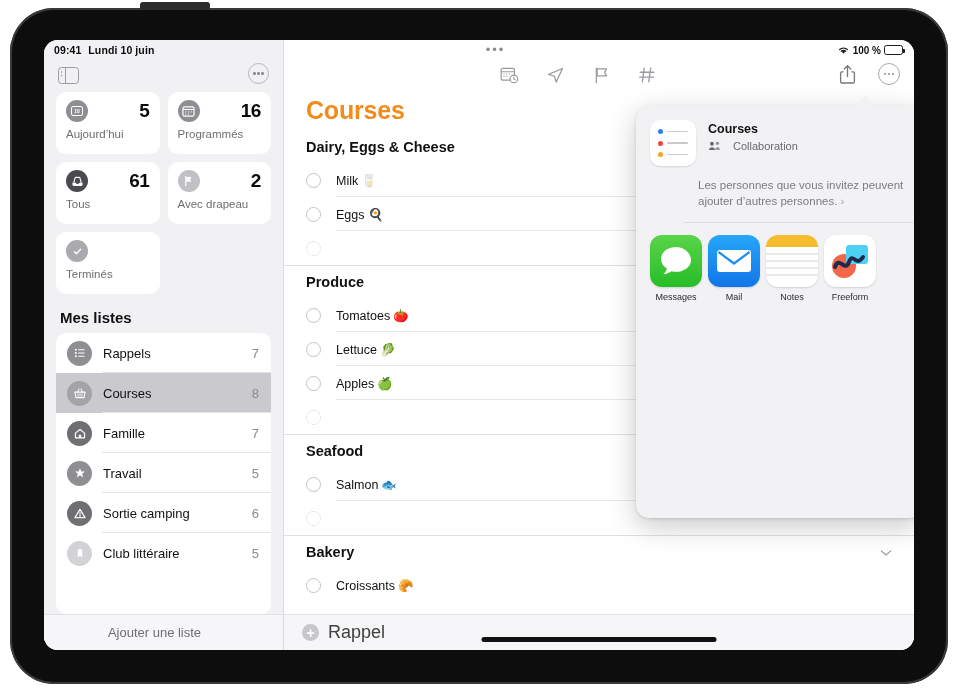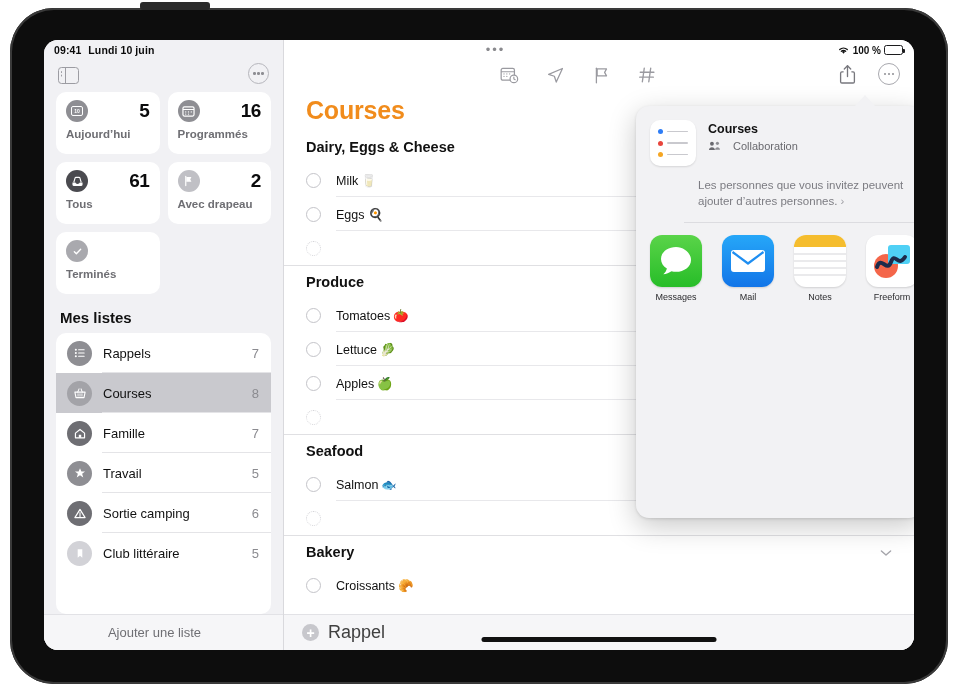--- a/index.html
+++ b/index.html
@@ -71,21 +71,21 @@
   .smart-card {
     background: #ffffff; border-radius: 10px; height: 62px;
     padding: 8px 10px 0 10px; position: relative;
   }
   .smart-top { display: flex; align-items: center; justify-content: space-between; }
   .smart-icon {
     width: 22px; height: 22px; border-radius: 50%;
     display: flex; align-items: center; justify-content: center;
   }
   .smart-count { font-size: 19px; font-weight: bold; color: #0b0b0c; letter-spacing: -0.4px;}
-  .smart-label { font-size: 11.5px; color: #6e6e73; margin-top: 6px; font-weight: 700;}
+  .smart-label { font-size: 11.5px; color: #6e6e73; margin-top: 6px; font-weight: 400;}
   #mes-listes-title {
     font-size: 15px; font-weight: bold; color: #111; padding: 15px 0 7px 16px;
   }
   #lists-card {
     margin: 0 12px; background: #fff; border-radius: 10px; overflow: hidden;
     flex: 1;
   }
   .list-row {
     height: 40px; display: flex; align-items: center; padding: 0 12px 0 11px;
     position: relative;
@@ -170,21 +170,21 @@
   .doc-dot { width: 5px; height: 5px; border-radius: 50%;}
   .doc-bar { height: 1.6px; background: #c9c9ce; flex: 1; border-radius: 1px;}
   #share-title { font-size: 12.5px; font-weight: bold; color: #111; margin-top: 2px;}
   #share-sub { font-size: 11px; color: #6a6a6f; margin-top: 4px; display:flex; align-items:center; gap:12px;}
   #share-note {
     font-size: 11.5px; color: #7c7c82; line-height: 1.35; padding: 0 14px 13px 14px;
     border-bottom: 1px solid #dcdce0;
     margin-left: 48px;
   }
   #share-note .chev { color:#a0a0a6; }
-  #apps-row { display: flex; padding: 12px 0 10px 14px; gap: 20px; overflow: hidden;}
+  #apps-row { display: flex; padding: 12px 0 10px 14px; gap: 6px; overflow: hidden;}
   .app-item { width: 52px; flex-shrink: 0; text-align: center;}
   .app-icon { width: 52px; height: 52px; border-radius: 12px; position: relative; overflow: hidden;
     box-shadow: 0 1px 2px rgba(0,0,0,.14);}
   .app-label { font-size: 9px; color: #2b2b2e; margin-top: 5px; }
 </style>
 </head>
 <body>
 
 <div id="device-frame">
   <div id="device-top-nub"></div>

